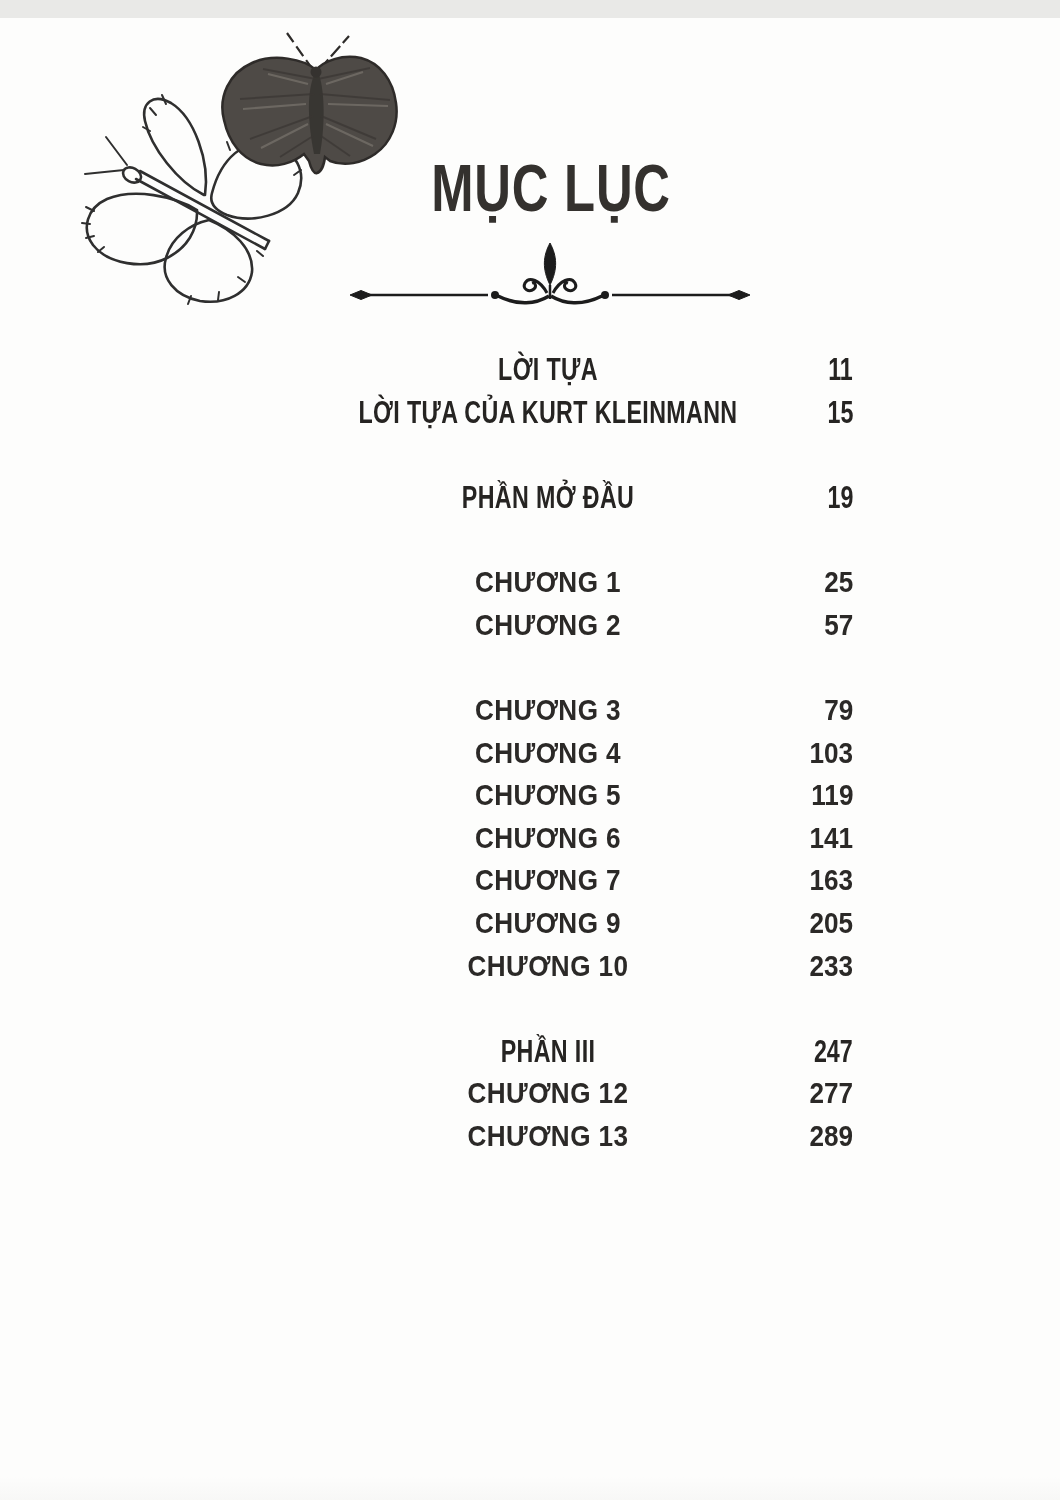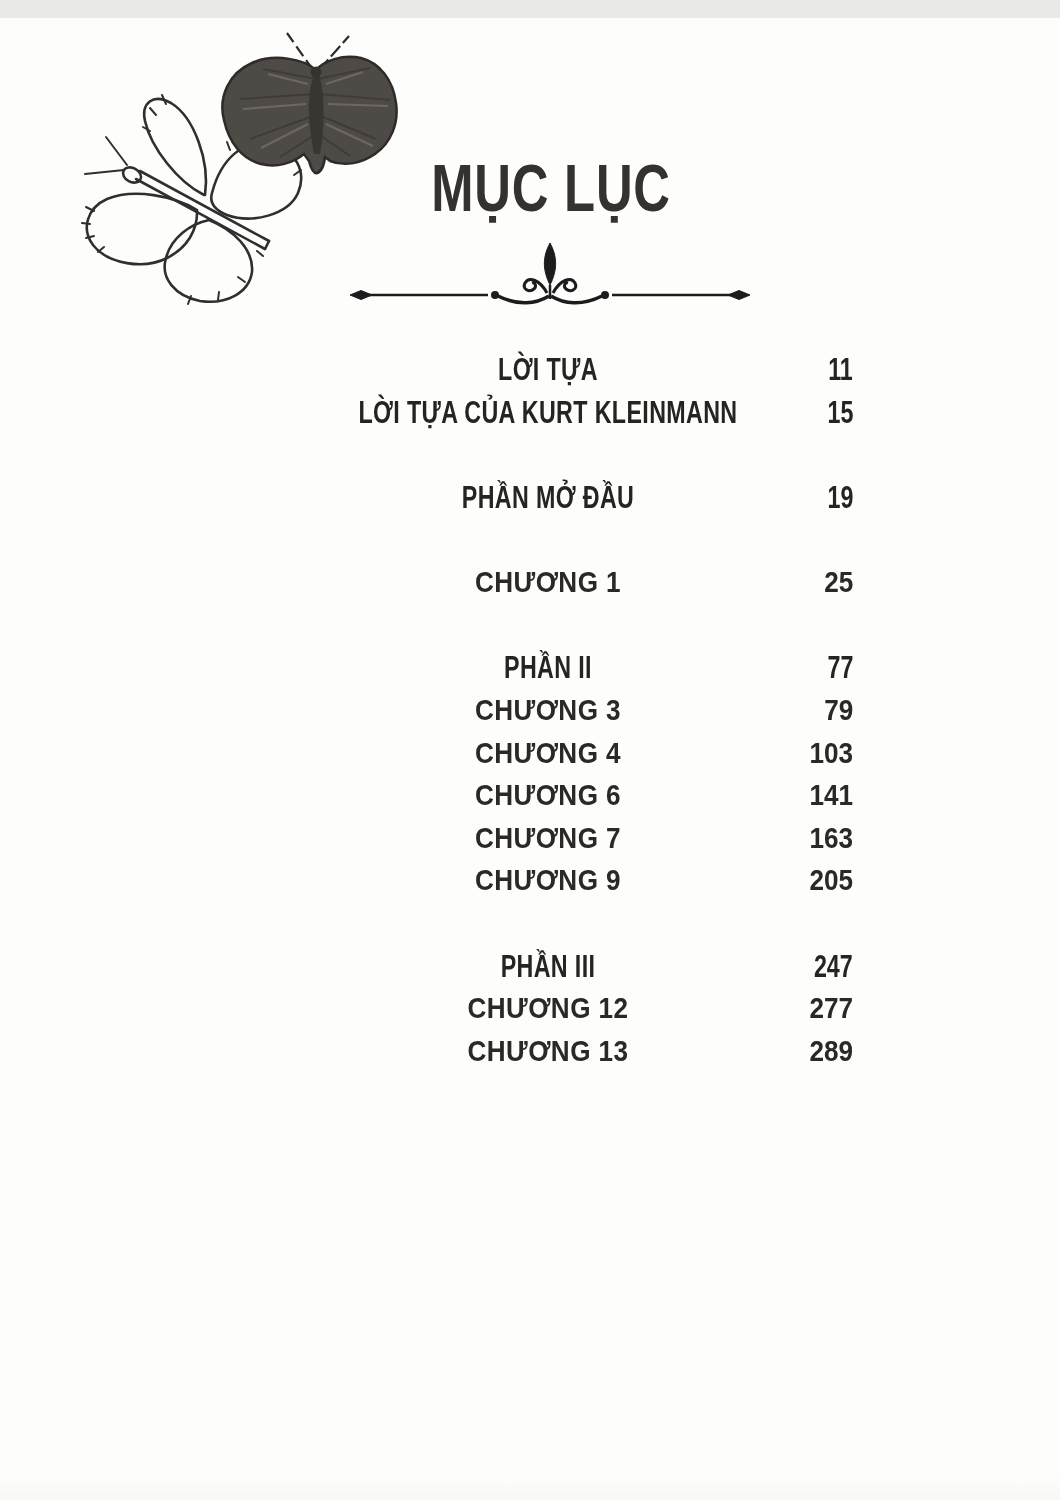--- a/index.html
+++ b/index.html
@@ -184,47 +184,55 @@
           <span class="toc-label">PHẦN MỞ ĐẦU</span>
           <span class="toc-num">19</span>
         </div>
       </div>
       <div class="toc-gap"></div>
       <div class="toc-group">
         <div class="toc-row chapter">
           <span class="toc-label">CHƯƠNG 1</span>
           <span class="toc-num">25</span>
         </div>
-      </div>
-      <div class="toc-gap"></div>
-      <div class="toc-group">
-        <div class="toc-row heading">
-          <span class="toc-label">PHẦN II</span>
-          <span class="toc-num">77</span>
-        </div>
+        <div class="toc-row chapter">
+          <span class="toc-label">CHƯƠNG 2</span>
+          <span class="toc-num">57</span>
+        </div>
+      </div>
+      <div class="toc-gap"></div>
+      <div class="toc-group">
         <div class="toc-row chapter">
           <span class="toc-label">CHƯƠNG 3</span>
           <span class="toc-num">79</span>
         </div>
         <div class="toc-row chapter">
           <span class="toc-label">CHƯƠNG 4</span>
           <span class="toc-num">103</span>
         </div>
         <div class="toc-row chapter">
+          <span class="toc-label">CHƯƠNG 5</span>
+          <span class="toc-num">119</span>
+        </div>
+        <div class="toc-row chapter">
           <span class="toc-label">CHƯƠNG 6</span>
           <span class="toc-num">141</span>
         </div>
         <div class="toc-row chapter">
           <span class="toc-label">CHƯƠNG 7</span>
           <span class="toc-num">163</span>
         </div>
         <div class="toc-row chapter">
           <span class="toc-label">CHƯƠNG 9</span>
           <span class="toc-num">205</span>
         </div>
+        <div class="toc-row chapter">
+          <span class="toc-label">CHƯƠNG 10</span>
+          <span class="toc-num">233</span>
+        </div>
       </div>
       <div class="toc-gap"></div>
       <div class="toc-group">
         <div class="toc-row heading">
           <span class="toc-label">PHẦN III</span>
           <span class="toc-num">247</span>
         </div>
         <div class="toc-row chapter">
           <span class="toc-label">CHƯƠNG 12</span>
           <span class="toc-num">277</span>

